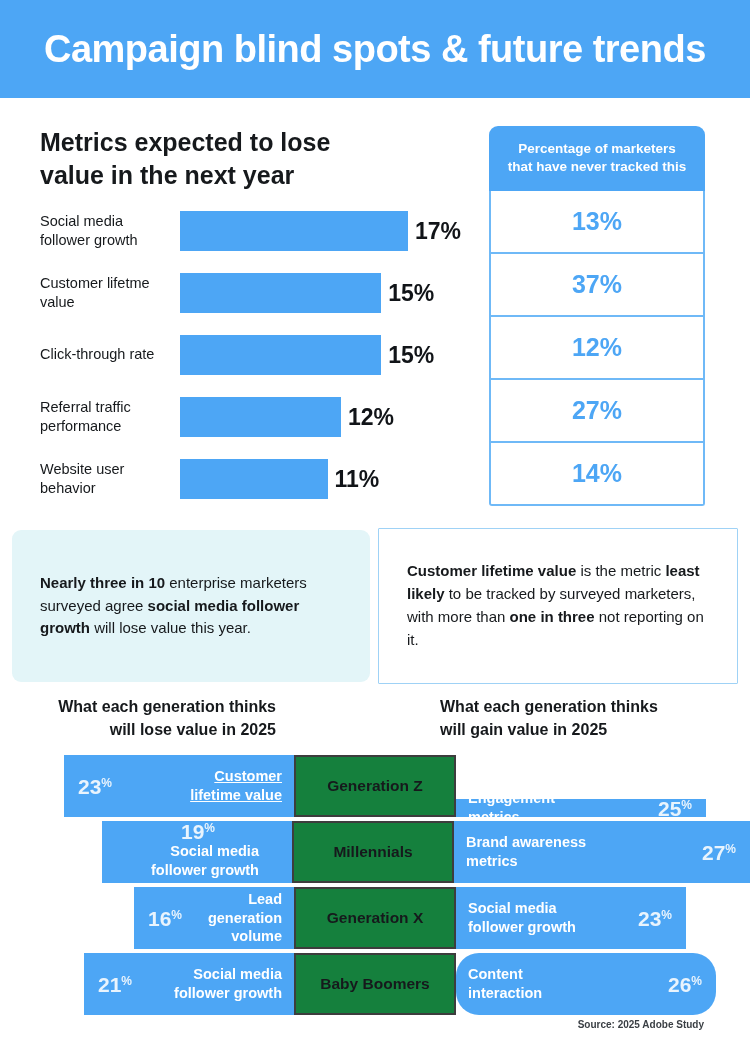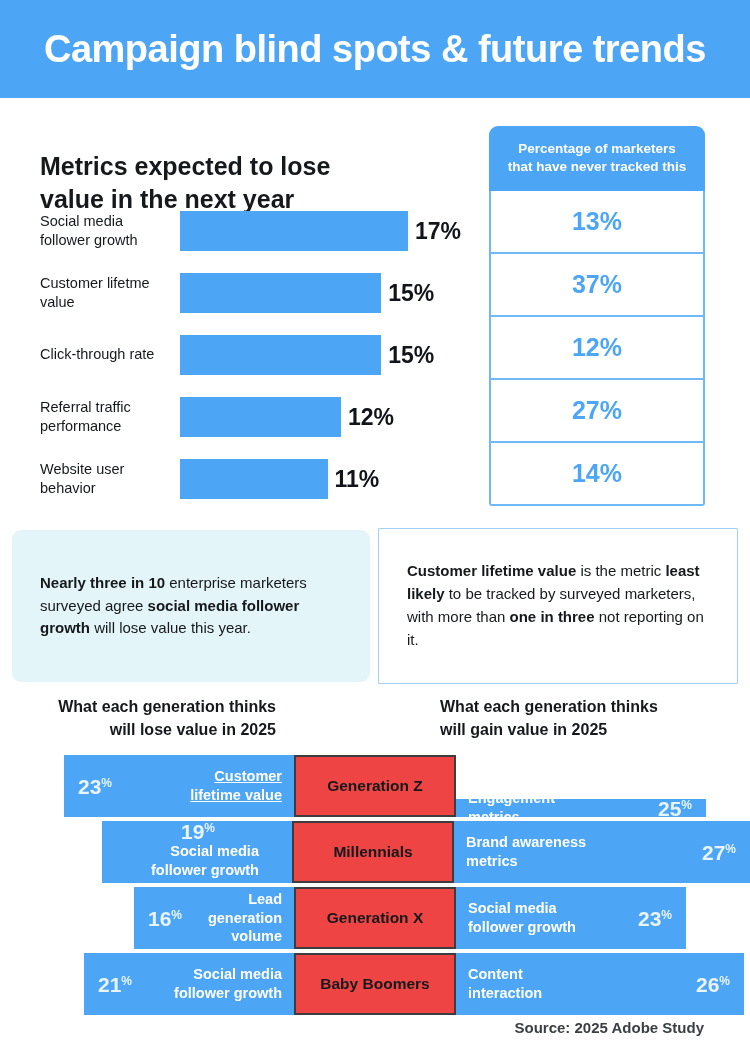--- a/index.html
+++ b/index.html
@@ -108,42 +108,42 @@
   }
   .gen-pct sup { font-size: 12px; font-weight: bold; vertical-align: top; position: relative; top: 1px; }
 
   .gen-metric {
     font-size: 14.5px; font-weight: bold; line-height: 1.3; color: #ffffff;
   }
   .gen-bar-left .gen-metric { text-align: right; flex: 1; padding-left: 14px; }
   .gen-bar-right .gen-metric { text-align: left; flex: 1; padding-right: 14px; }
 
   .gen-center {
-    width: 162px; flex: none; background: #ef4444;
+    width: 162px; flex: none; background: #15803d;
     border: 2px solid #3d3d3d;
     display: flex; align-items: center; justify-content: center;
     font-size: 15.5px; font-weight: bold; color: #16191c; z-index: 2;
   }
 
   
   .source {
     position: absolute; right: 46px; top: 1019px;
-    font-size: 15px; font-weight: bold; color: #3a3f44;
+    font-size: 10px; font-weight: bold; color: #3a3f44;
   }
 </style>
 </head>
 <body>
 
 <div class="page">
 
   <div class="header-band">
     <div class="header-title">Campaign blind spots &amp; future trends</div>
   </div>
 
-  <div class="section-title" style="white-space: pre-line; margin-top: 24px;">Metrics expected to lose
+  <div class="section-title" style="white-space: pre-line;">Metrics expected to lose
 value in the next year</div>
 
   <div class="bars" id="bar-chart">
       <div class="bar-row">
         <div class="bar-label">Social media follower growth</div>
         <div class="bar-track">
           <div class="bar-fill" style="width: 228px; background: rgb(77, 166, 245);"></div>
           <div class="bar-value">17%</div>
         </div>
       </div>
@@ -257,21 +257,21 @@
       <div class="gen-row">
         <div class="gen-side gen-side-left">
           <div class="gen-bar gen-bar-left" style="width: 210px;">
             <div class="gen-pct">21<sup>%</sup></div>
             <div class="gen-metric" style="white-space: pre-line;">Social media
 follower growth</div>
           </div>
         </div>
         <div class="gen-center">Baby Boomers</div>
         <div class="gen-side gen-side-right">
-          <div class="gen-bar gen-bar-right" style="width: 288px;">
+          <div class="gen-bar gen-bar-right" style="width: 260px; border-radius: 23px;">
             <div class="gen-metric" style="white-space: pre-line;">Content
 interaction</div>
             <div class="gen-pct">26<sup>%</sup></div>
           </div>
         </div>
       </div>
     </div>
 
   <div class="source">Source: 2025 Adobe Study</div>
 

